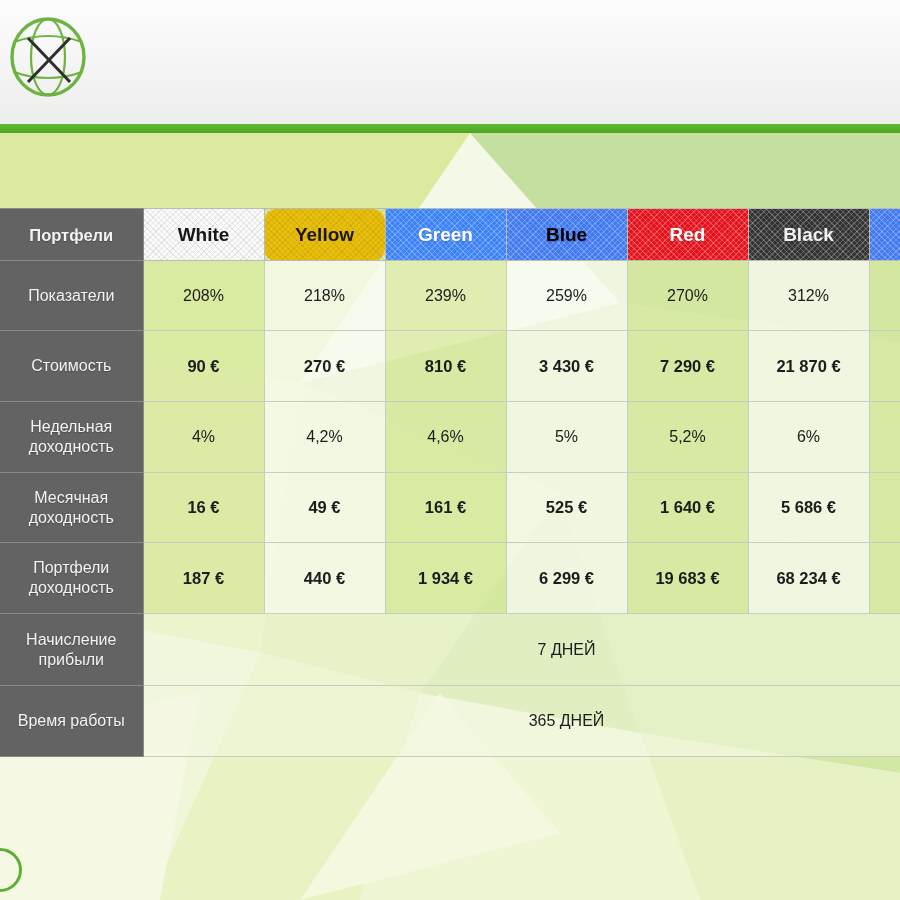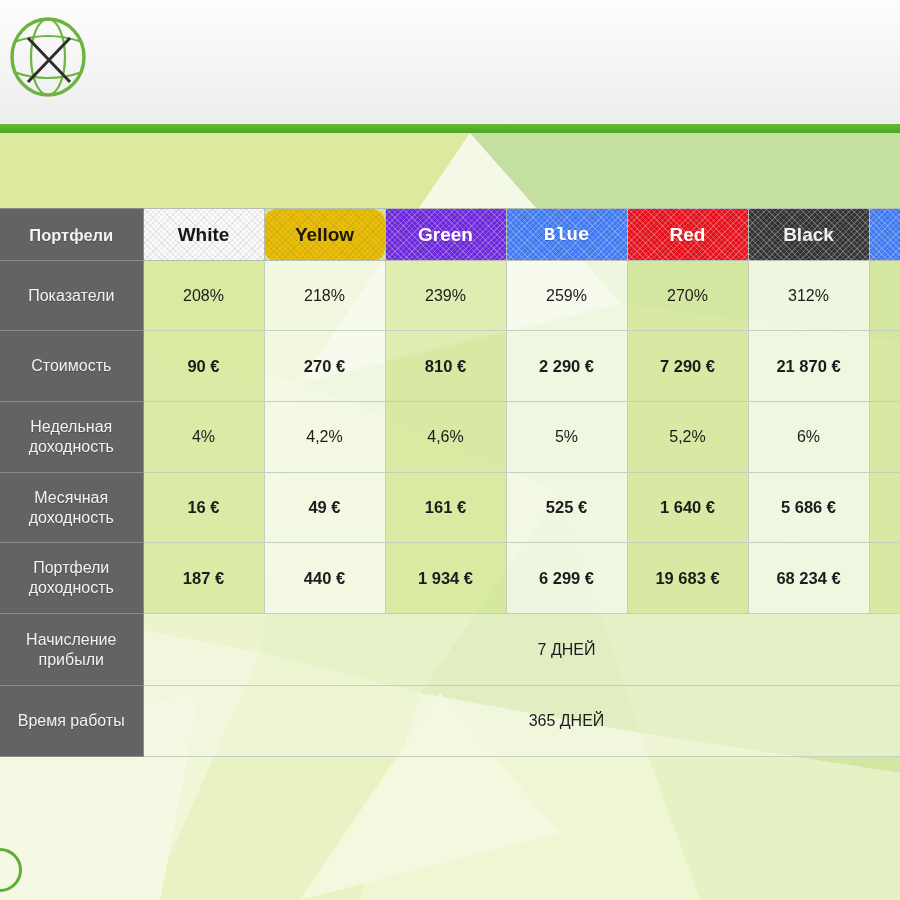--- a/index.html
+++ b/index.html
@@ -89,22 +89,22 @@
     height:52px;
     font-size:19px;
     font-weight:bold;
     position:relative;
     background-repeat:repeat;
     background-size:7px 7px;
     text-shadow:0 1px 1px rgba(0,0,0,.18);
   }
   .phead.white  { background-color:#fbfbfb; color:#161616; text-shadow:none; }
   .phead.yellow { background-color:#e9bf0c; color:#1b1608; text-shadow:none;border-radius:13px; }
-  .phead.green  { background-color:#6d28d9; color:#ffffff; }
-  .phead.blue   { background-color:#4179ef; color:#ffffff;font-family:Liberation Mono, monospace; }
+  .phead.green  { background-color:#3b82f6; color:#ffffff; }
+  .phead.blue   { background-color:#4179ef; color:#000000; }
   .phead.red    { background-color:#e4121c; color:#ffffff; }
   .phead.black  { background-color:#333333; color:#f2f2f2; }
   .phead.blue2  { background-color:#4179ef; color:#ffffff; }
   .hatch {
     position:absolute; inset:0;
     background-image:
       repeating-linear-gradient(45deg, rgba(255,255,255,.22) 0 1px, rgba(255,255,255,0) 1px 4px),
       repeating-linear-gradient(-45deg, rgba(255,255,255,.22) 0 1px, rgba(255,255,255,0) 1px 4px);
     pointer-events:none;
   }
@@ -238,21 +238,21 @@
       <td class="dcell col-odd">270%</td>
       <td class="dcell col-even">312%</td>
       <td class="dcell col-odd"></td>
     </tr>
 
     <tr class="r2">
       <td class="rowlabel">Стоимость</td>
       <td class="dcell bold col-odd">90 €</td>
       <td class="dcell bold col-even">270 €</td>
       <td class="dcell bold col-odd">810 €</td>
-      <td class="dcell bold col-even">2 290 €</td>
+      <td class="dcell bold col-even">3 430 €</td>
       <td class="dcell bold col-odd">7 290 €</td>
       <td class="dcell bold col-even">21 870 €</td>
       <td class="dcell bold col-odd">6</td>
     </tr>
 
     <tr class="r3">
       <td class="rowlabel">Недельная доходность</td>
       <td class="dcell col-odd">4%</td>
       <td class="dcell col-even">4,2%</td>
       <td class="dcell col-odd">4,6%</td>

